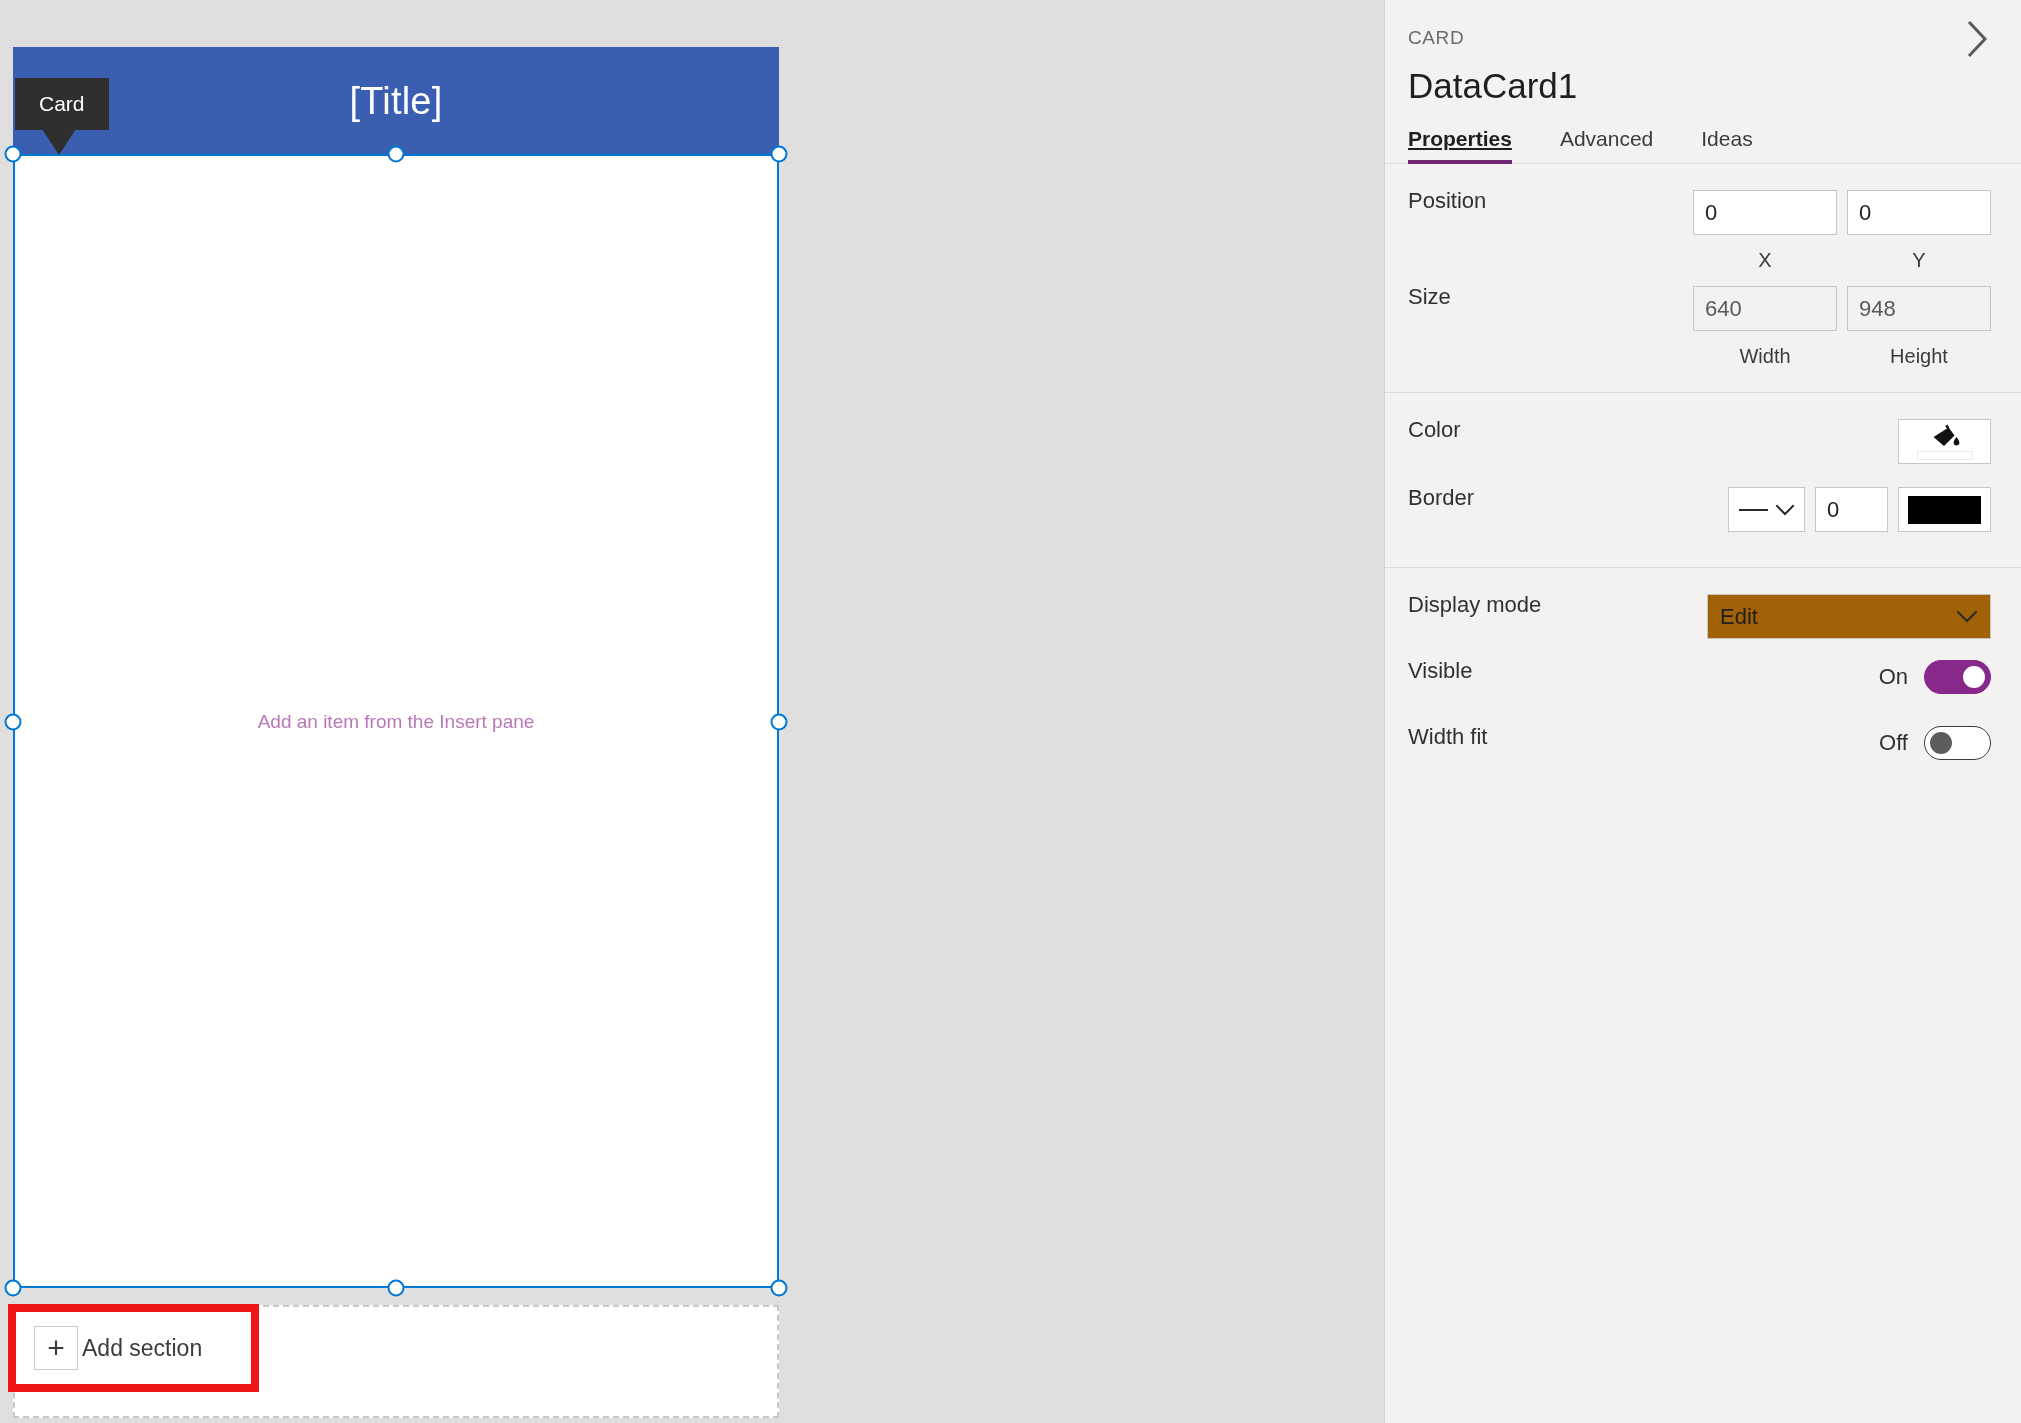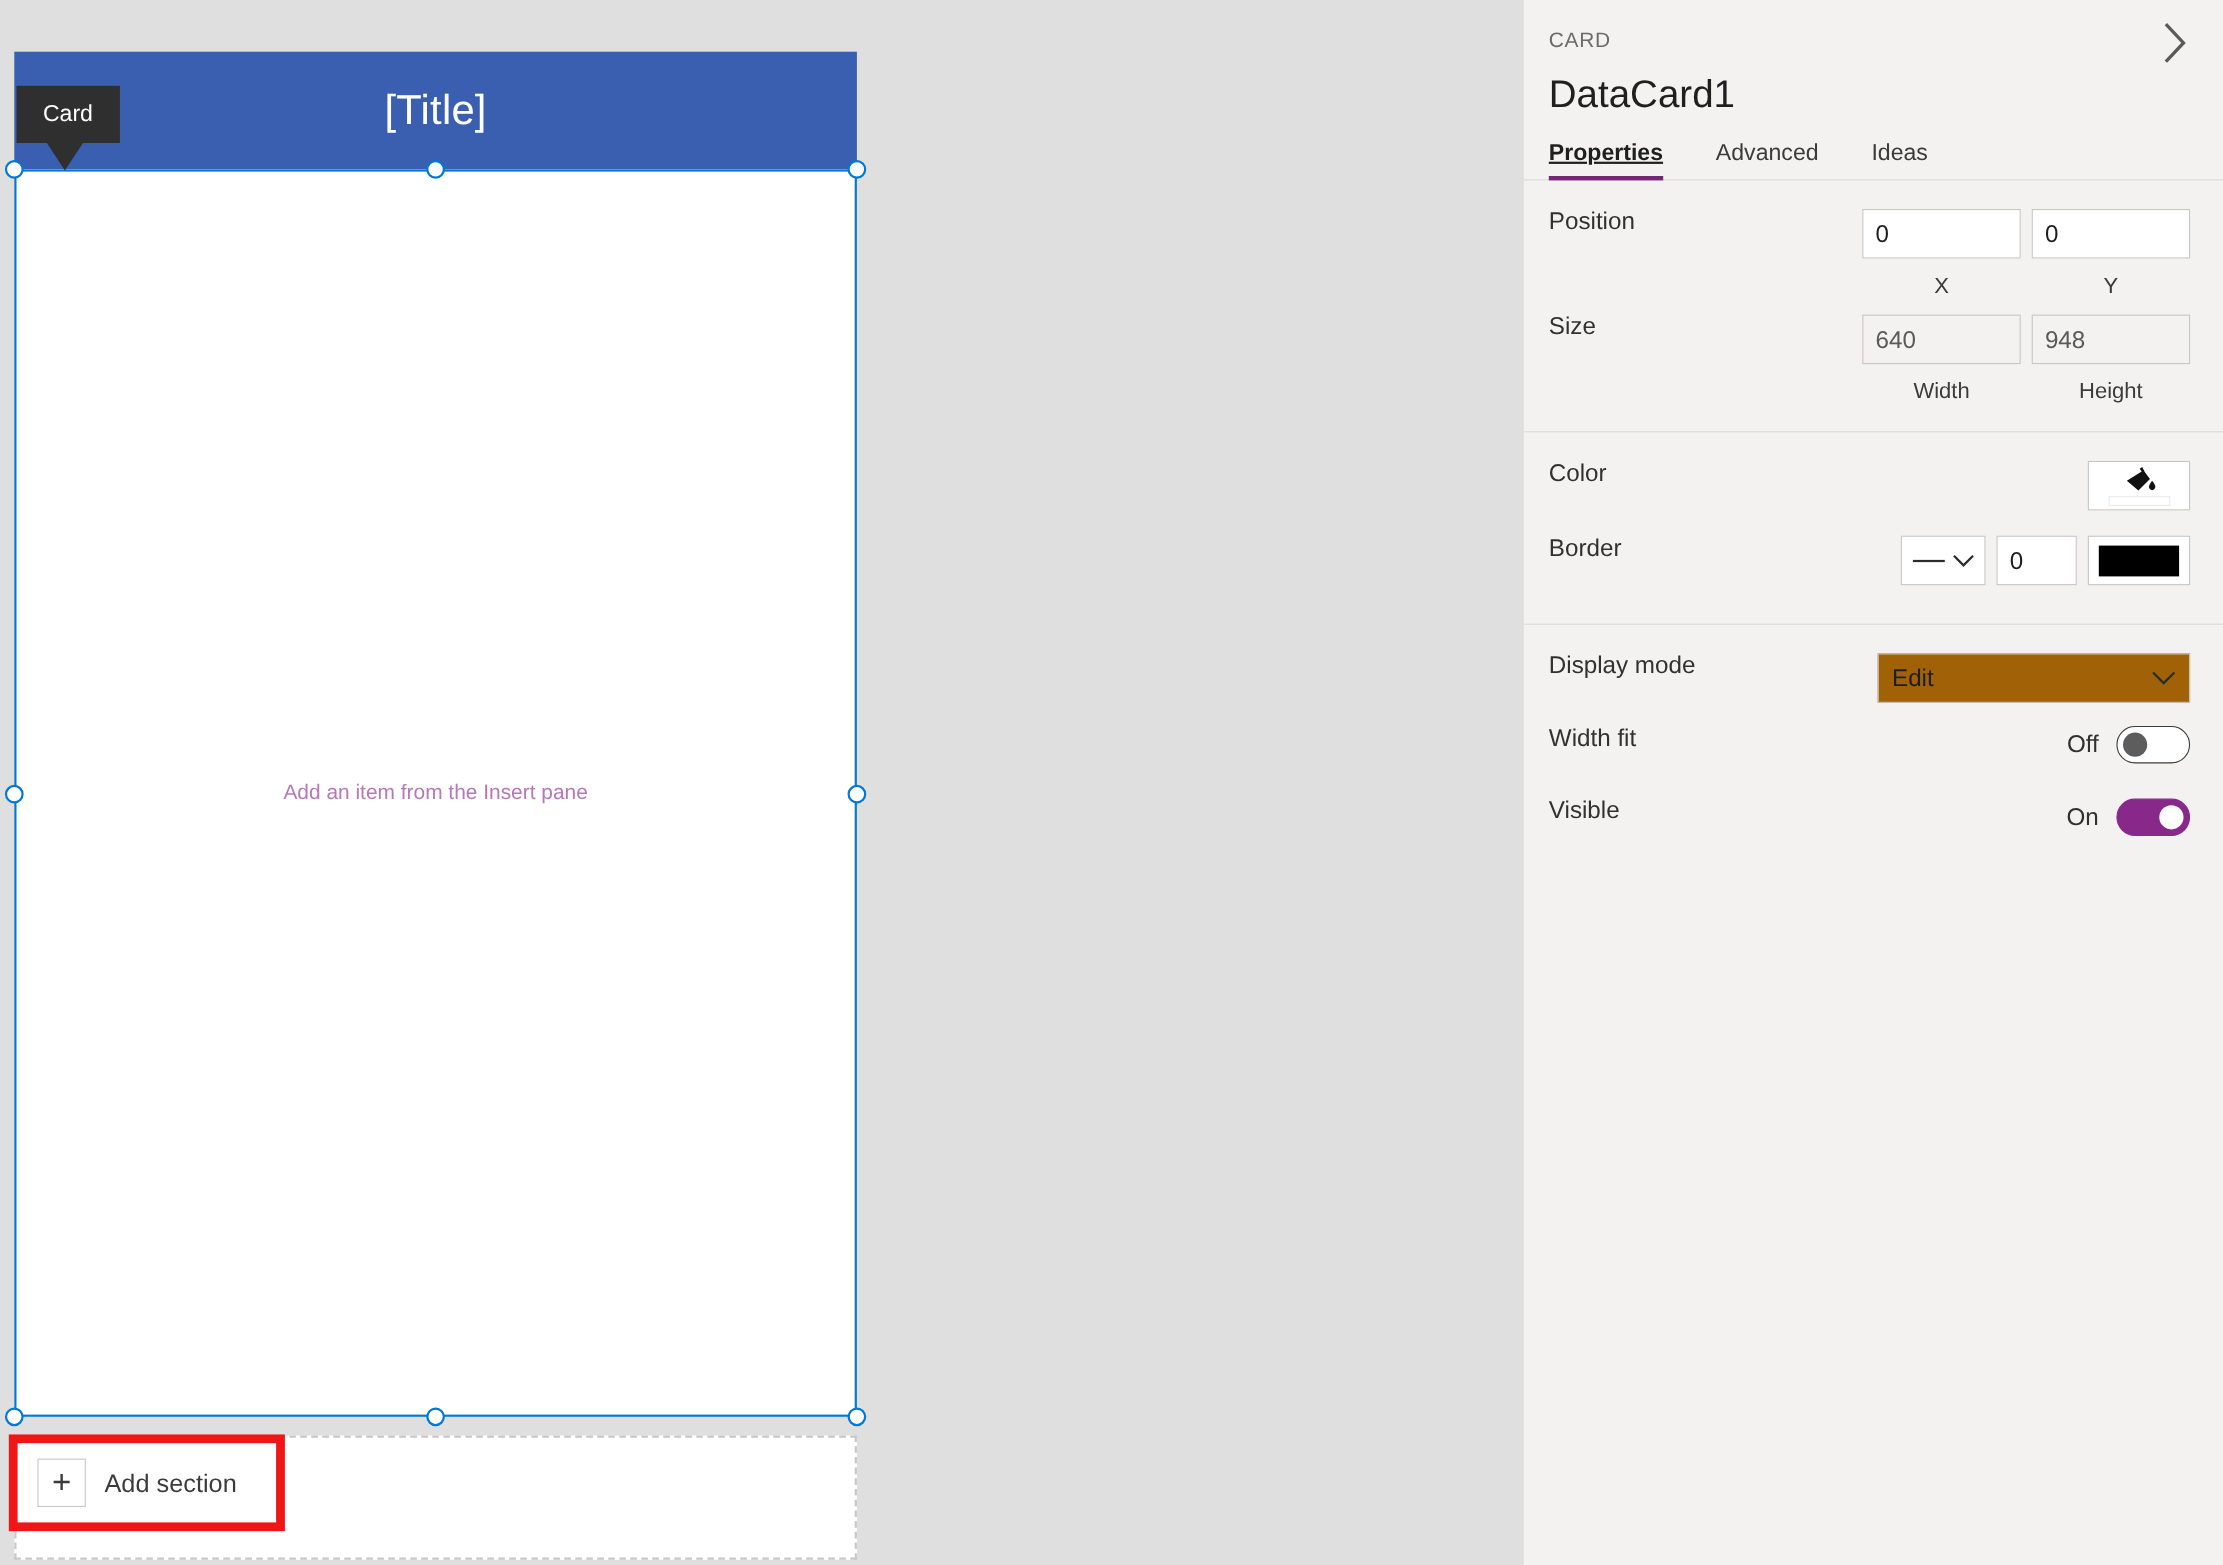--- a/index.html
+++ b/index.html
@@ -171,21 +171,21 @@
     background: #ffffff;
     flex: 0 0 auto;
   }
   .plus-glyph {
     font-size: 30px;
     line-height: 1;
     color: #3b3b3b;
     font-weight: 300;
   }
   .add-section-label {
-    margin-left: 17px;
+    margin-left: 4px;
     font-size: 23px;
     color: #3b3b3b;
     line-height: 1;
     white-space: nowrap;
   }
 
   
   .panel {
     position: absolute;
     left: 1384px;
@@ -569,34 +569,34 @@
           <div class="combo">
             <span class="combo-value">Edit</span>
             <svg class="chev" width="22" height="13" viewBox="0 0 22 13" xmlns="http://www.w3.org/2000/svg">
               <path d="M2 2 L11 11 L20 2" stroke="#2b2b2b" stroke-width="2" fill="none" stroke-linecap="square"></path>
             </svg>
           </div>
         </div>
       </div>
 
       <div class="prop-row" style="margin-top:12px;">
+        <div class="prop-label">Visible</div>
+        <div class="prop-controls toggle-wrap">
+          <span class="toggle-state">On</span>
+          <div class="toggle on">
+            <div class="knob"></div>
+          </div>
+        </div>
+      </div>
+
+      <div class="prop-row" style="margin-top:12px;">
         <div class="prop-label">Width fit</div>
         <div class="prop-controls toggle-wrap">
           <span class="toggle-state">Off</span>
           <div class="toggle off">
             <div class="knob"></div>
           </div>
         </div>
       </div>
-
-      <div class="prop-row" style="margin-top:12px;">
-        <div class="prop-label">Visible</div>
-        <div class="prop-controls toggle-wrap">
-          <span class="toggle-state">On</span>
-          <div class="toggle on">
-            <div class="knob"></div>
-          </div>
-        </div>
-      </div>
     </div>
 
   </div>
 </div>
 
 </body></html>

